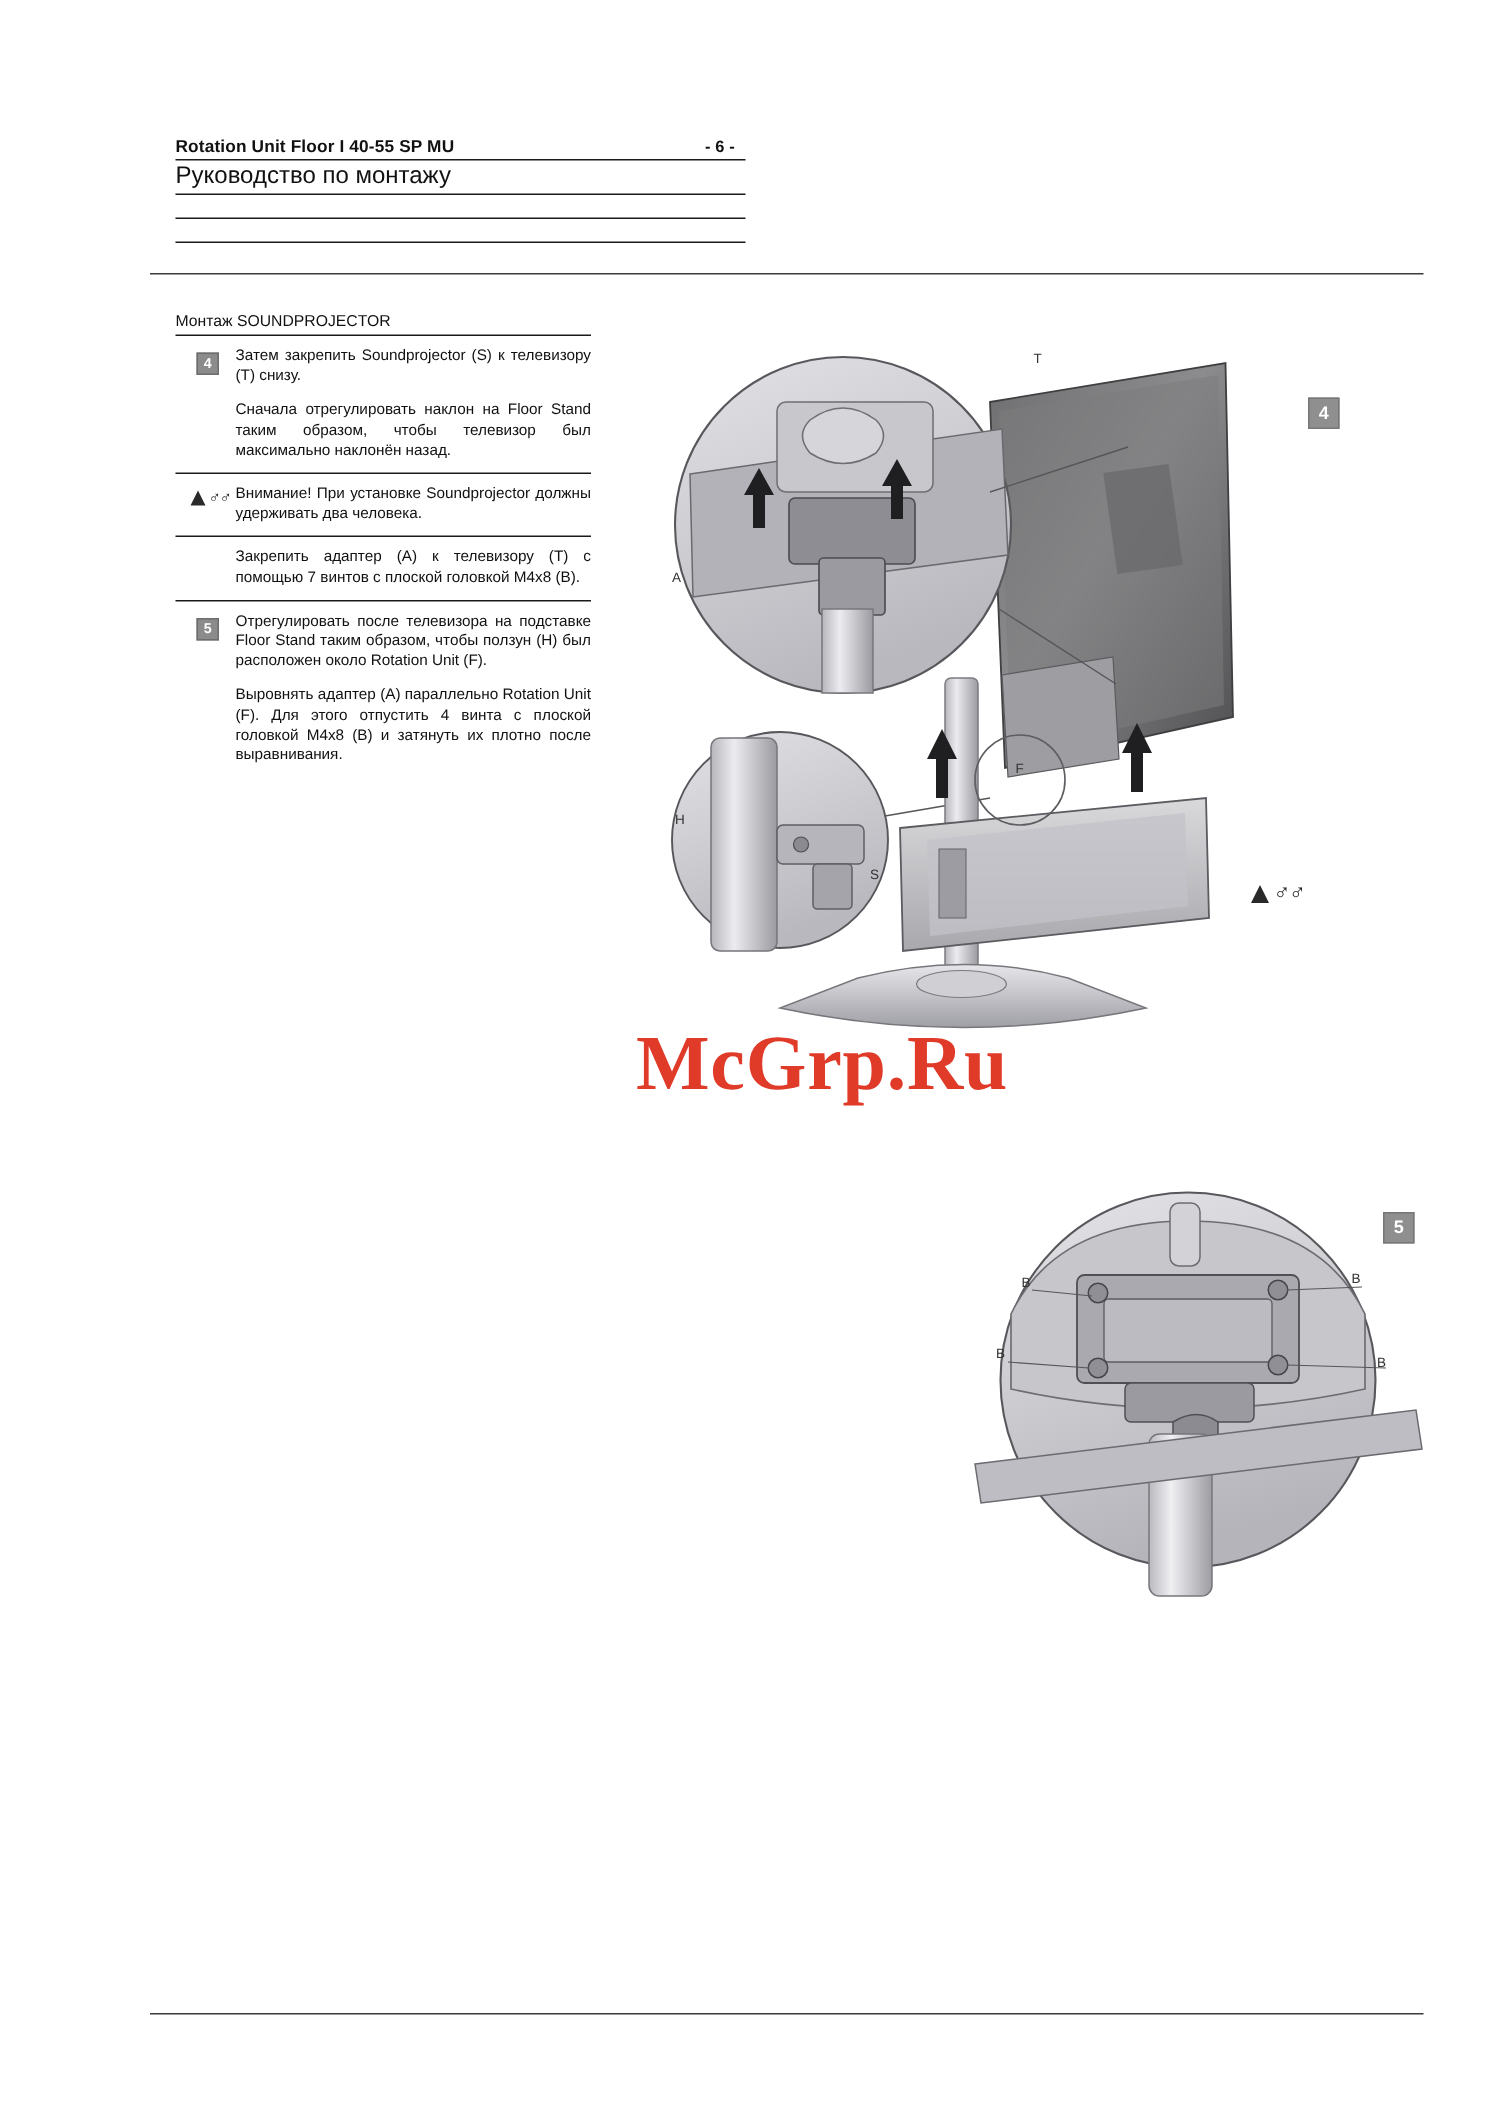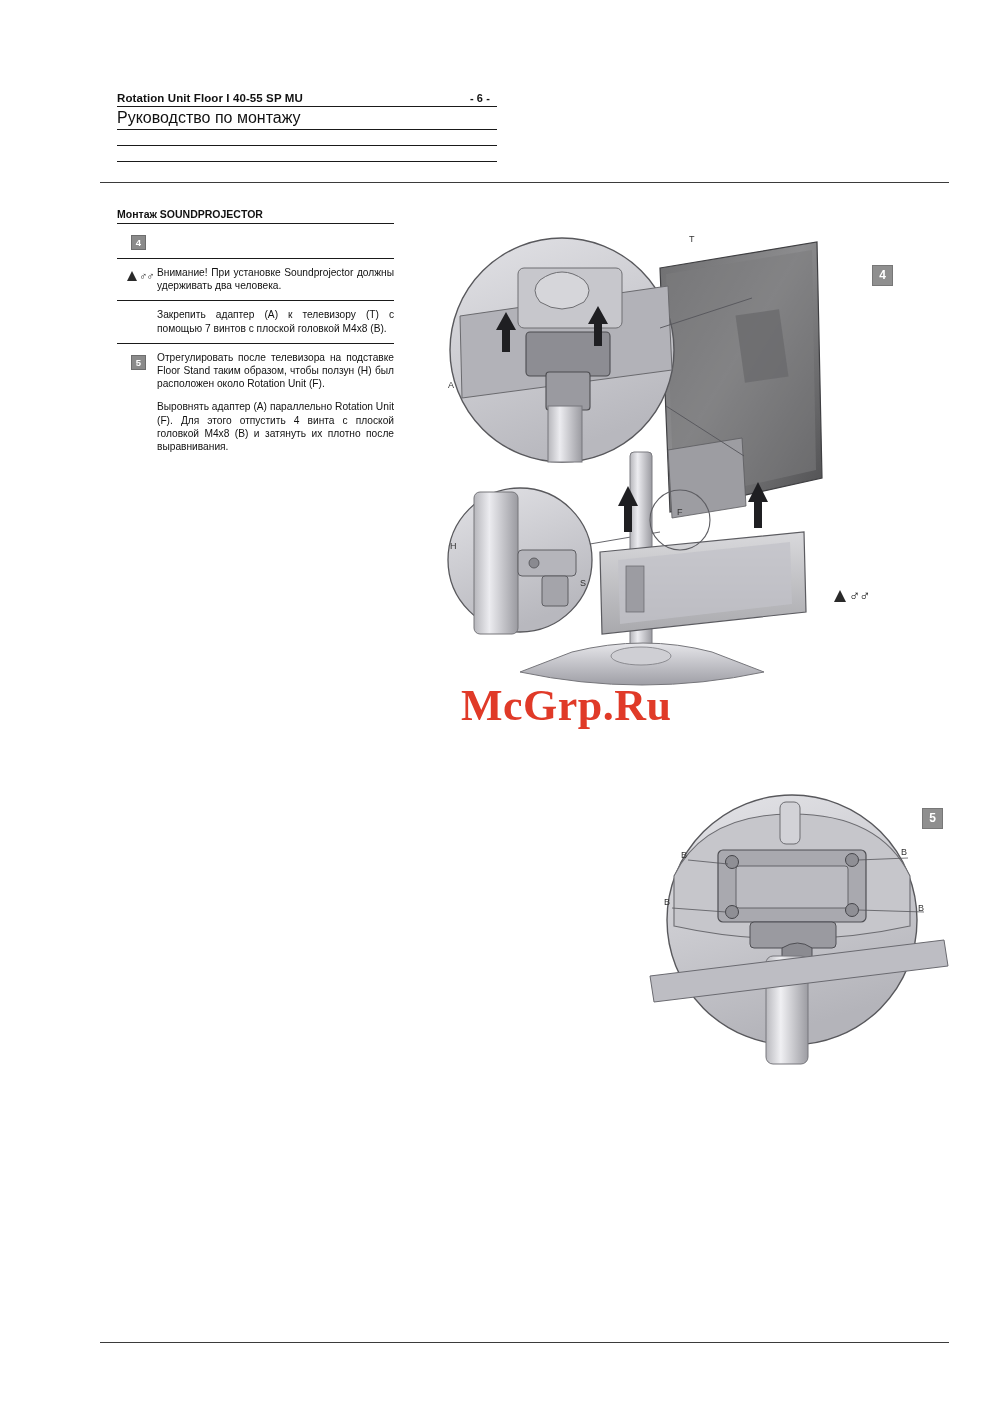--- a/index.html
+++ b/index.html
@@ -79,21 +79,21 @@
 
   
   .instr {
     position: absolute;
     left: 85px;
     top: 208px;
     width: 277px;
   }
   .instr-title {
     font-size: 10.5px;
-    font-weight: bold;
+    font-weight: normal;
     padding-bottom: 3px;
     border-bottom: 1px solid #1a1a1a;
   }
   .step {
     display: flex;
     align-items: flex-start;
     padding-top: 7px;
   }
   .step-marker {
     width: 40px;
@@ -164,24 +164,24 @@
     border: 1px solid #777;
   }
   .callout {
     position: absolute;
     font-size: 9px;
     color: #333;
   }
 
   .watermark {
     position: absolute;
-    left: 429px;
+    left: 392px;
     top: 680px;
     font-family: "Liberation Serif", serif;
-    font-size: 44px;
+    font-size: 52px;
     font-weight: bold;
     color: #e03a28;
     letter-spacing: 0.5px;
   }
 
   .warnsym-fig {
     position: absolute;
     display: inline-flex;
     align-items: center;
     gap: 3px;
@@ -213,20 +213,22 @@
   <div class="top-rule"></div>
 
   <div class="instr">
     <div class="instr-title">Монтаж SOUNDPROJECTOR</div>
 
     <div class="step">
       <div class="step-marker">
         <span class="num-box">4</span>
       </div>
       <div class="step-body">
+        <p>Затем закрепить Soundprojector (S) к телевизору (T) снизу.</p>
+        <p>Сначала отрегулировать наклон на Floor Stand таким образом, чтобы телевизор был максимально наклонён назад.</p>
       </div>
     </div>
     <div class="block-sep"></div>
 
     <div class="step">
       <div class="step-marker">
         <span class="warn-marker">
           <span class="warn-tri"></span>
           <span class="warn-people">♂♂</span>
         </span>

